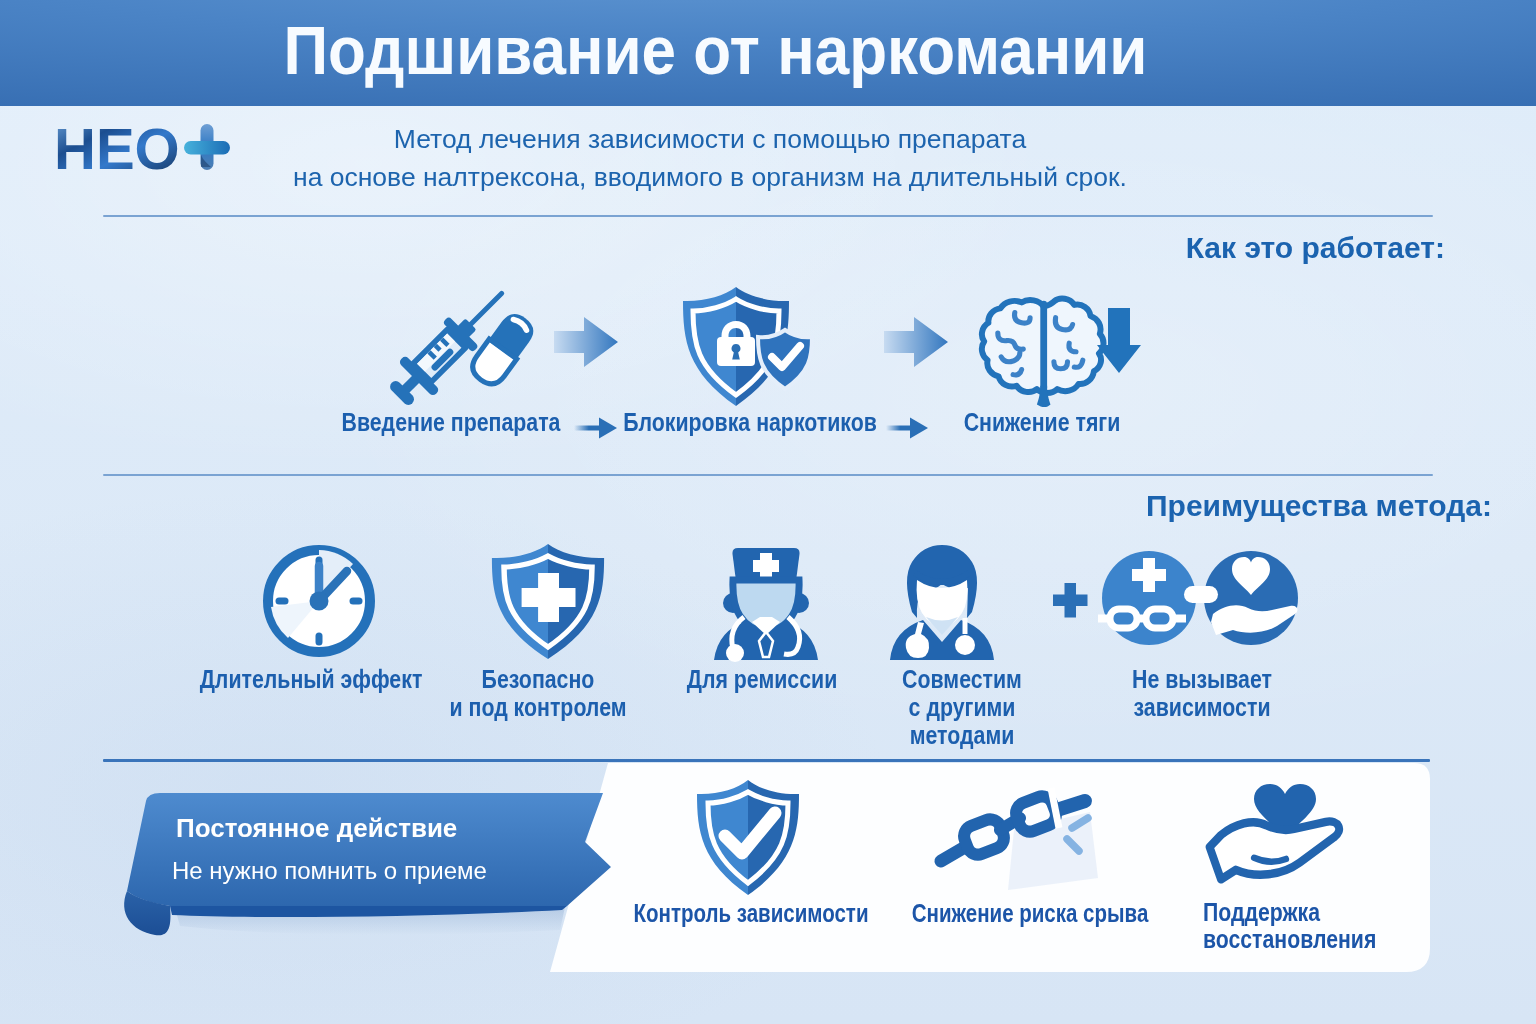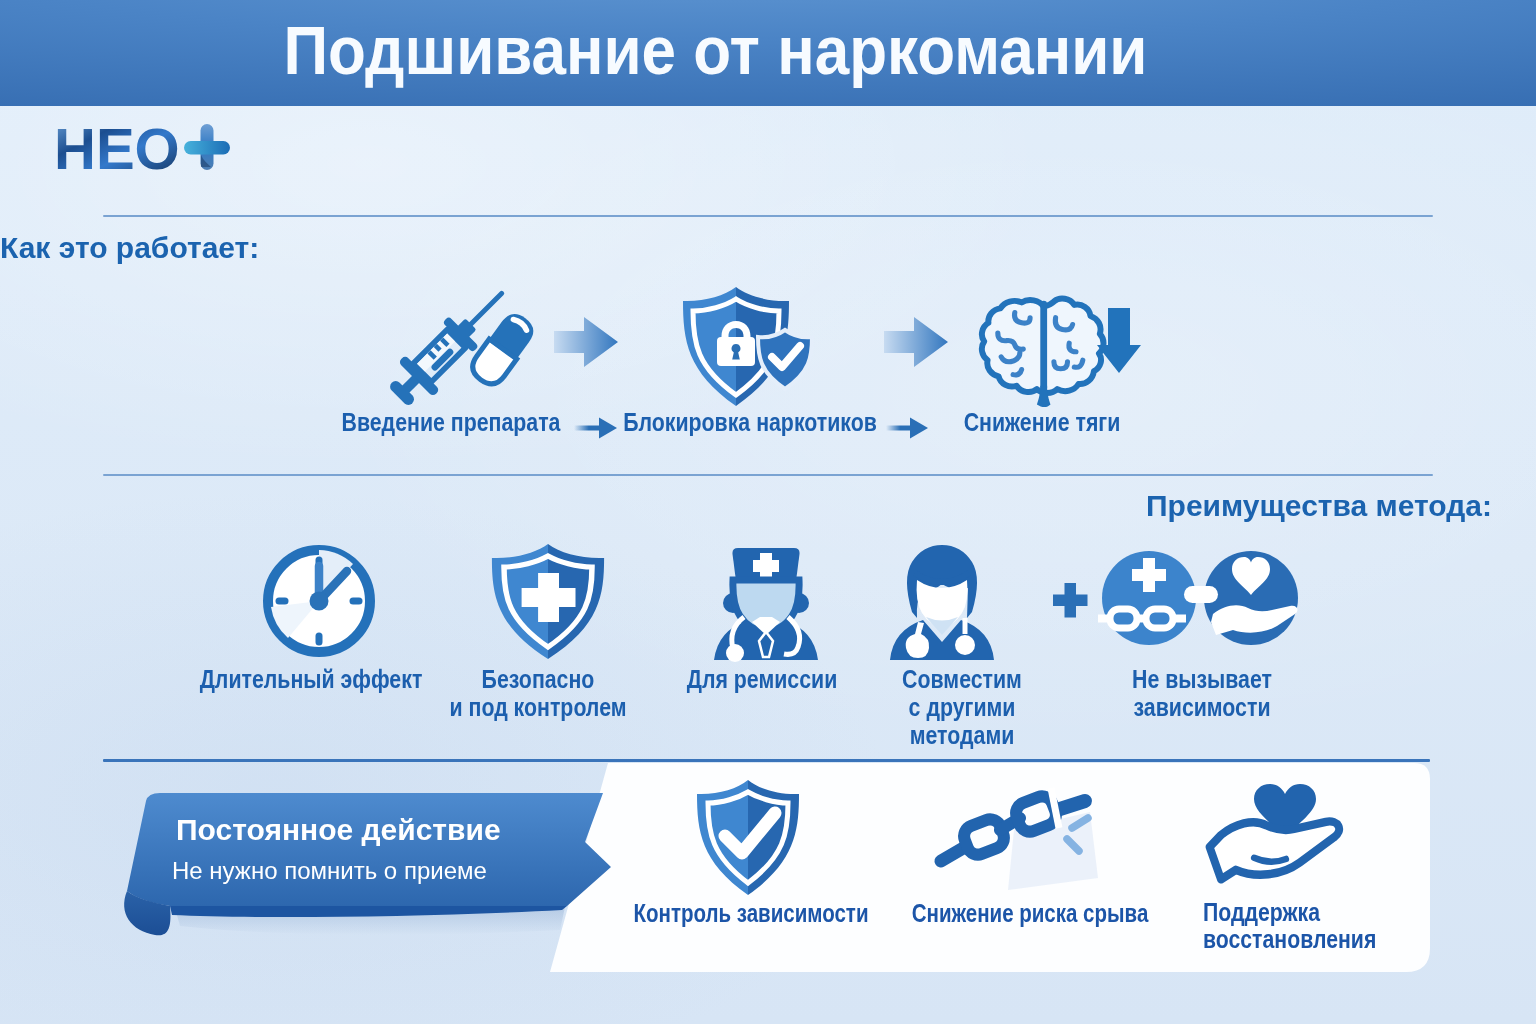--- a/index.html
+++ b/index.html
@@ -22,23 +22,24 @@
   .h2{color:#1b63af;font-weight:bold;font-size:30px;}
   .lbl{color:#1c5fae;font-weight:bold;font-size:26px;line-height:28px;text-align:center;
     transform:scaleX(0.82);}
   #svg-overlay{left:0;top:0;}
 </style>
 </head>
 <body>
 <div id="page">
   <div class="abs" id="header"></div>
   <div class="abs" id="title">Подшивание от наркомании</div>
+  <div class="abs" id="subtitle">Метод лечения зависимости с помощью препарата<br>на основе налтрексона, вводимого в организм на длительный срок.</div>
 
   <div class="abs divider" style="left:103px;top:215px;width:1330px;"></div>
-  <div class="abs h2" style="left:0;top:231px;width:1445px;text-align:left;">Как это работает:</div>
+  <div class="abs h2" style="left:0;top:231px;width:1445px;text-align:right;">Как это работает:</div>
 
   <div class="abs lbl" style="left:301px;top:408px;width:300px;white-space:nowrap;">Введение препарата</div>
   <div class="abs lbl" style="left:590px;top:408px;width:320px;white-space:nowrap;">Блокировка наркотиков</div>
   <div class="abs lbl" style="left:892px;top:408px;width:300px;white-space:nowrap;">Снижение тяги</div>
 
   <div class="abs divider" style="left:103px;top:474px;width:1330px;"></div>
   <div class="abs h2" style="left:0;top:489px;width:1492px;text-align:right;">Преимущества метода:</div>
 
   <div class="abs lbl" style="left:161px;top:665px;width:300px;white-space:nowrap;">Длительный эффект</div>
   <div class="abs lbl" style="left:388px;top:665px;width:300px;">Безопасно<br>и под контролем</div>
@@ -269,19 +270,19 @@
     <g id="hearthand">
       <path d="M 1285,838 C 1271,822 1254,812 1254,799 C 1254,790 1261,784 1270,784 C 1277,784 1282,788 1285,794 C 1288,788 1293,784 1300,784 C 1309,784 1316,790 1316,799 C 1316,812 1299,822 1285,838 Z" fill="#2264ae"></path>
       <g transform="translate(1221,883) scale(1.14,1.2) translate(-1214,-883)">
       <path d="M 1214,843 c 12,-9 28,-14 40,-8 c 7,3 15,5 24,3 l 28,-6 c 11,-2 16,7 7,13 l -30,21 c -16,11 -39,13 -56,6 l -13,8 l -10,-27 Z" fill="#ffffff" stroke="#2264ae" stroke-width="7" stroke-linejoin="round"></path>
       <path d="M 1243,862 q 14,6 28,1" fill="none" stroke="#2264ae" stroke-width="5.5" stroke-linecap="round"></path>
       </g>
     </g>
 
   </svg>
 
-  <div class="abs" style="left:176px;top:813px;color:#ffffff;font-weight:bold;font-size:30px;">Постоянное действие</div>
+  <div class="abs" style="left:176px;top:813px;color:#ffffff;font-weight:bold;font-size:26px;">Постоянное действие</div>
   <div class="abs" style="left:172px;top:857px;color:#ffffff;font-size:24px;">Не нужно помнить о приеме</div>
 
   <div class="abs lbl" style="left:601px;top:899px;width:300px;font-size:25px;color:#1c55a8;white-space:nowrap;">Контроль зависимости</div>
   <div class="abs lbl" style="left:880px;top:899px;width:300px;font-size:25px;color:#1c55a8;white-space:nowrap;">Снижение риска срыва</div>
   <div class="abs" style="left:1203px;top:899px;color:#1c55a8;font-weight:bold;font-size:25px;line-height:27px;transform:scaleX(0.85);transform-origin:0 0;">Поддержка<br>восстановления</div>
 </div>
 
 </body></html>

